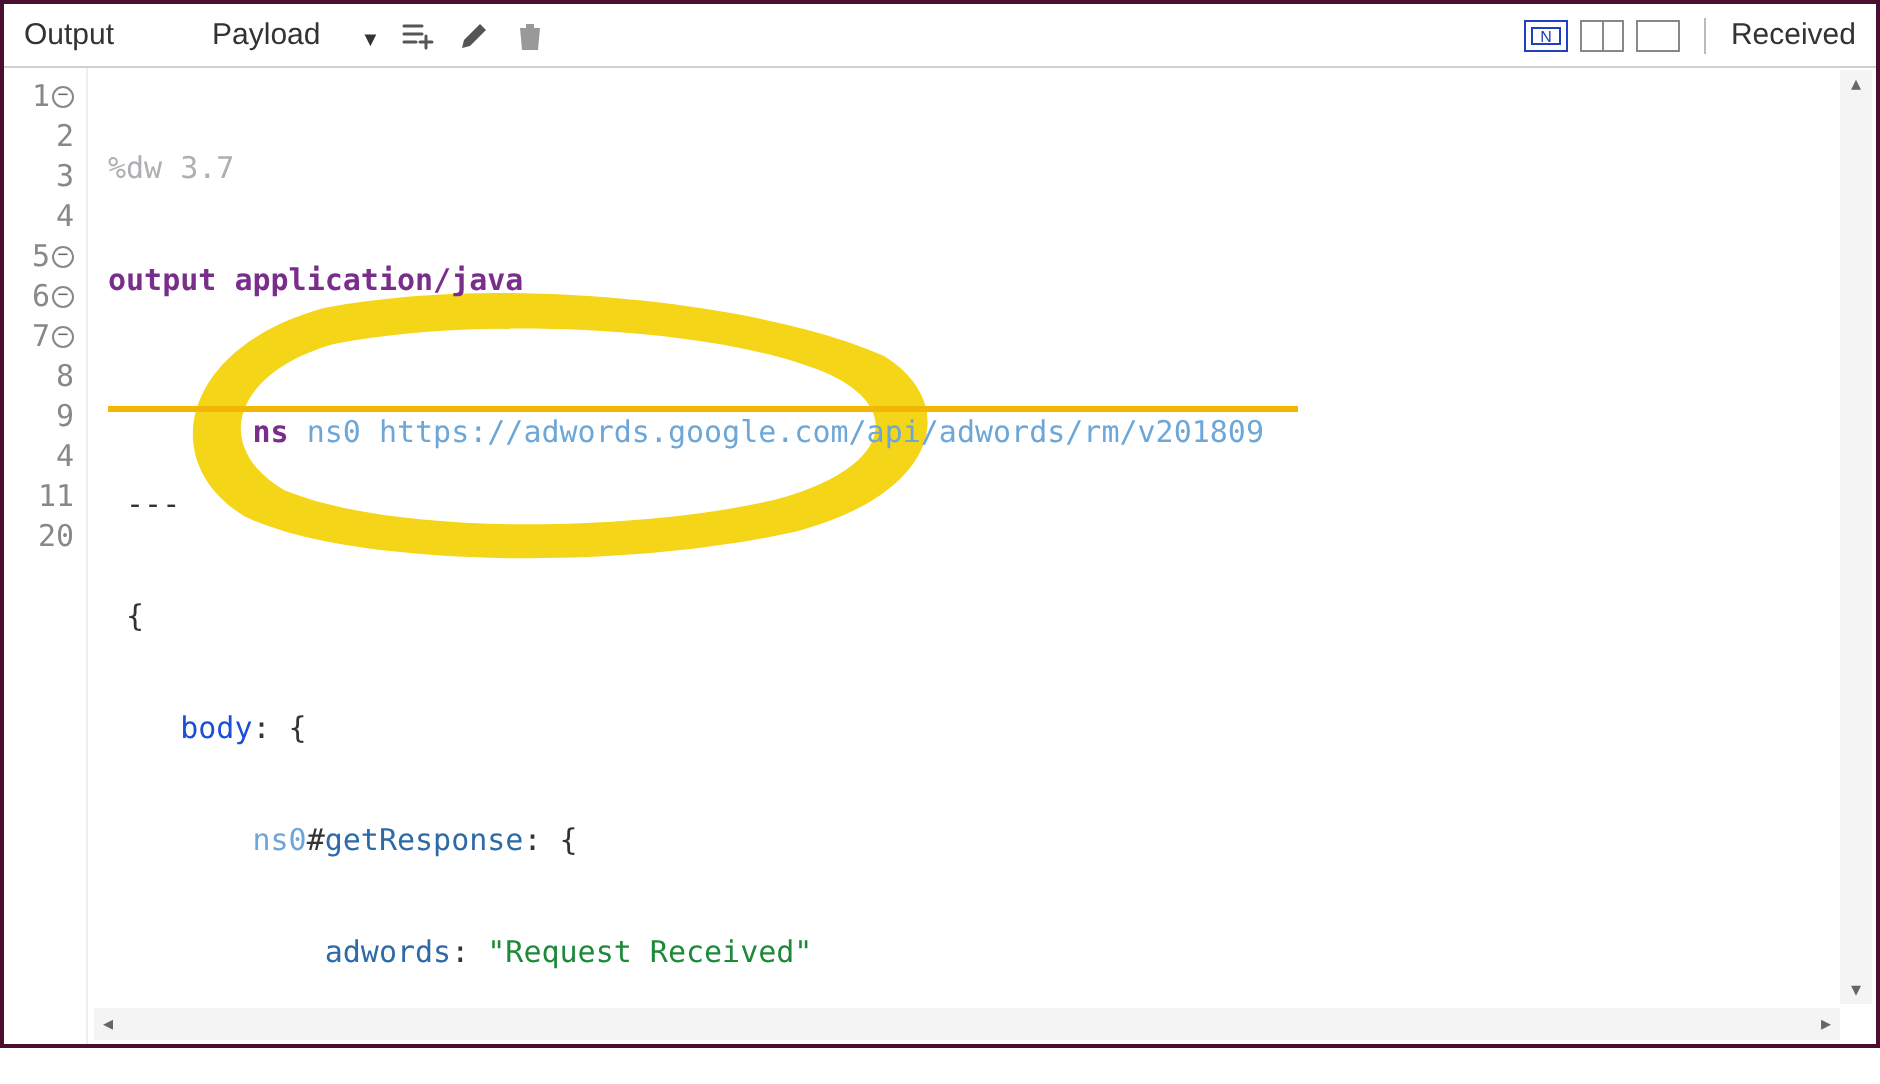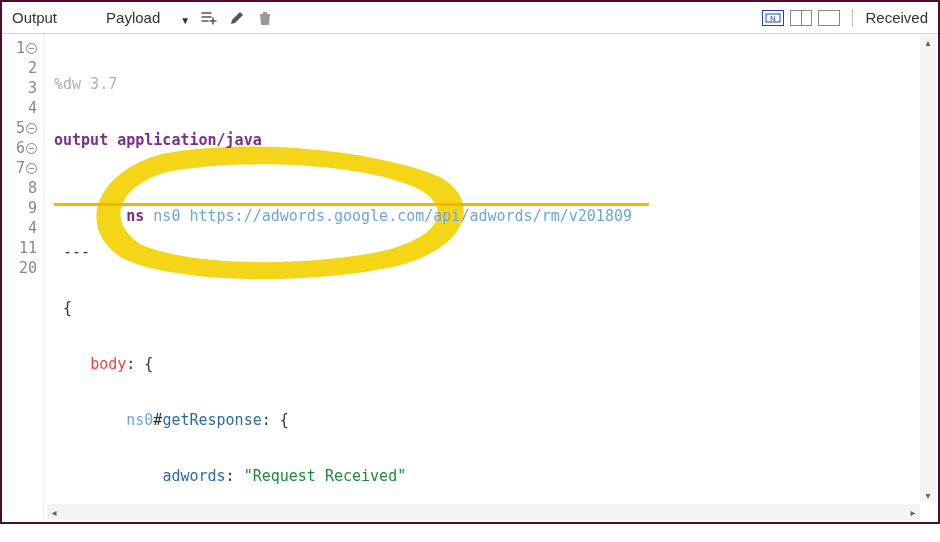--- a/index.html
+++ b/index.html
@@ -65,21 +65,21 @@
     padding: 4px 0 4px 10px;
     position: relative;
     white-space: pre;
     z-index: 2;
   }
   .codeline { height: 20px; line-height: 20px; position: relative; }
   .c-gray { color: #aeafb3; }
   .c-kw { color: #7a2e8c; font-weight: bold; }
   .c-ns { color: #6da7d8; }
   .c-punc { color: #333; }
-  .c-body { color: #ef4444; }
+  .c-body { color: #1d4ed8; }
   .c-ns0 { color: #6da7d8; }
   .c-resp { color: #2d6aa8; }
   .c-str { color: #1d8a3a; }
 
   .underline-orange {
     position: absolute;
     left: 0;
     bottom: 0;
     height: 3px;
     background: #f2b705;

